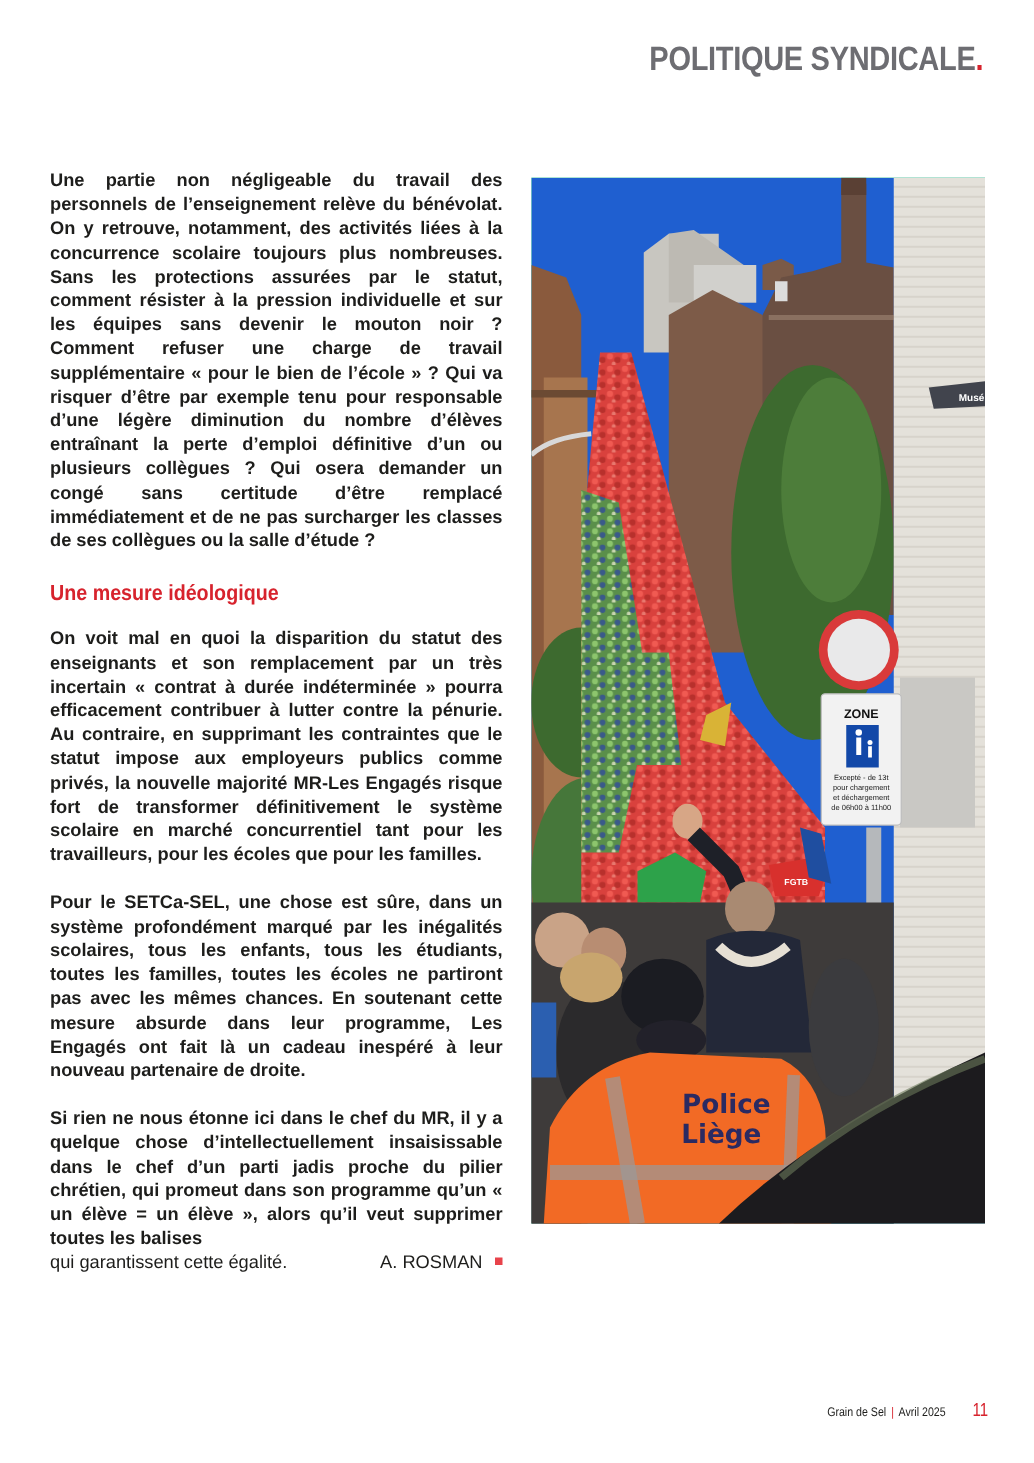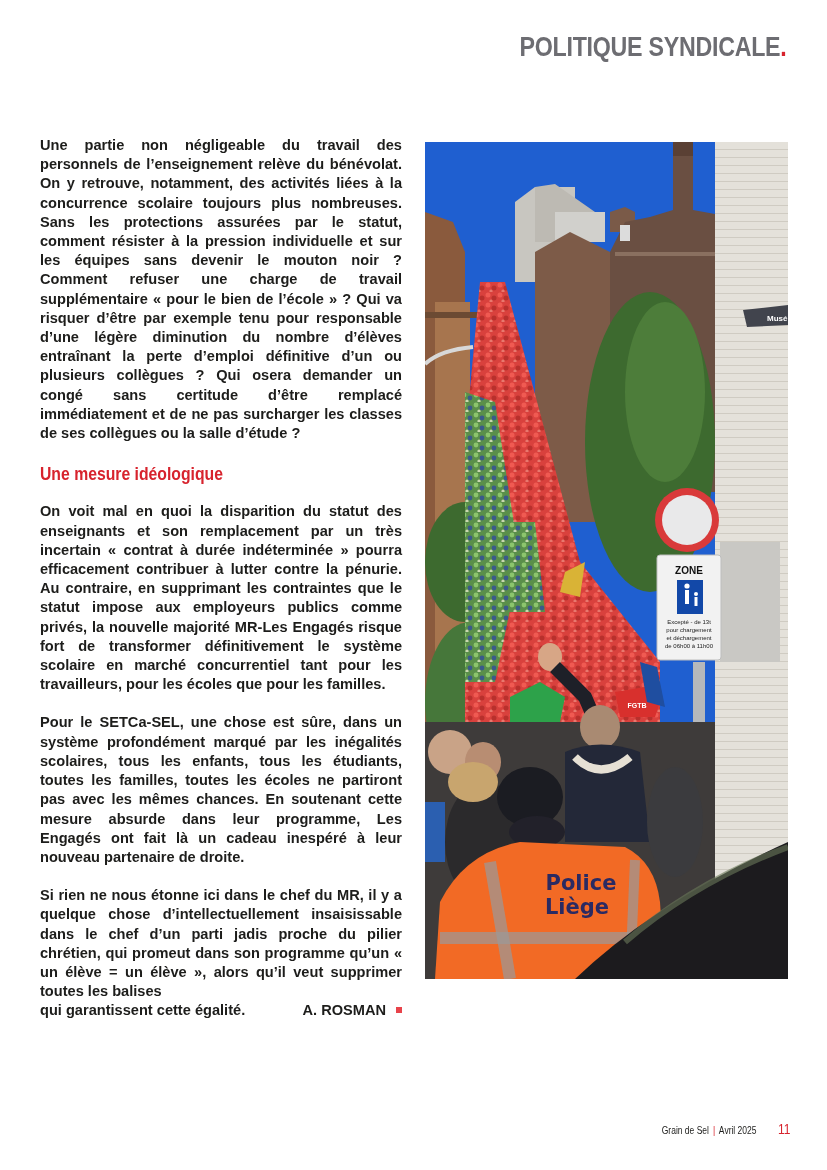--- a/index.html
+++ b/index.html
@@ -20,21 +20,21 @@
     text-align: justify; hyphens: manual;
   }
   .text-col p { margin: 0; font-weight: bold; }
   .p1 { margin-bottom: 22px !important; }
   .subhead {
     color: #d7232d; font-weight: bold; font-size: 17.5px;
     margin: 0 0 18px 0; transform: scaleX(0.9); transform-origin: left center;
     white-space: nowrap; text-align: left;
   }
   .gap { margin-bottom: 19px !important; }
-  .signature-line { display: flex; justify-content: space-between; text-align: left; font-weight: bold; }
+  .signature-line { display: flex; justify-content: space-between; text-align: left; }
   .sig-end { white-space: nowrap; }
   .end-mark { display: inline-block; width: 6px; height: 6px; background: #e8434a; margin-left: 10px; vertical-align: middle; position: relative; top: -1px; }
 
   .photo {
     position: absolute; left: 425px; top: 142px; width: 363px; height: 837px;
     overflow: hidden; background: #86efac;
   }
   .photo svg { display: block; width: 100%; height: 100%; }
 
   .footer {

